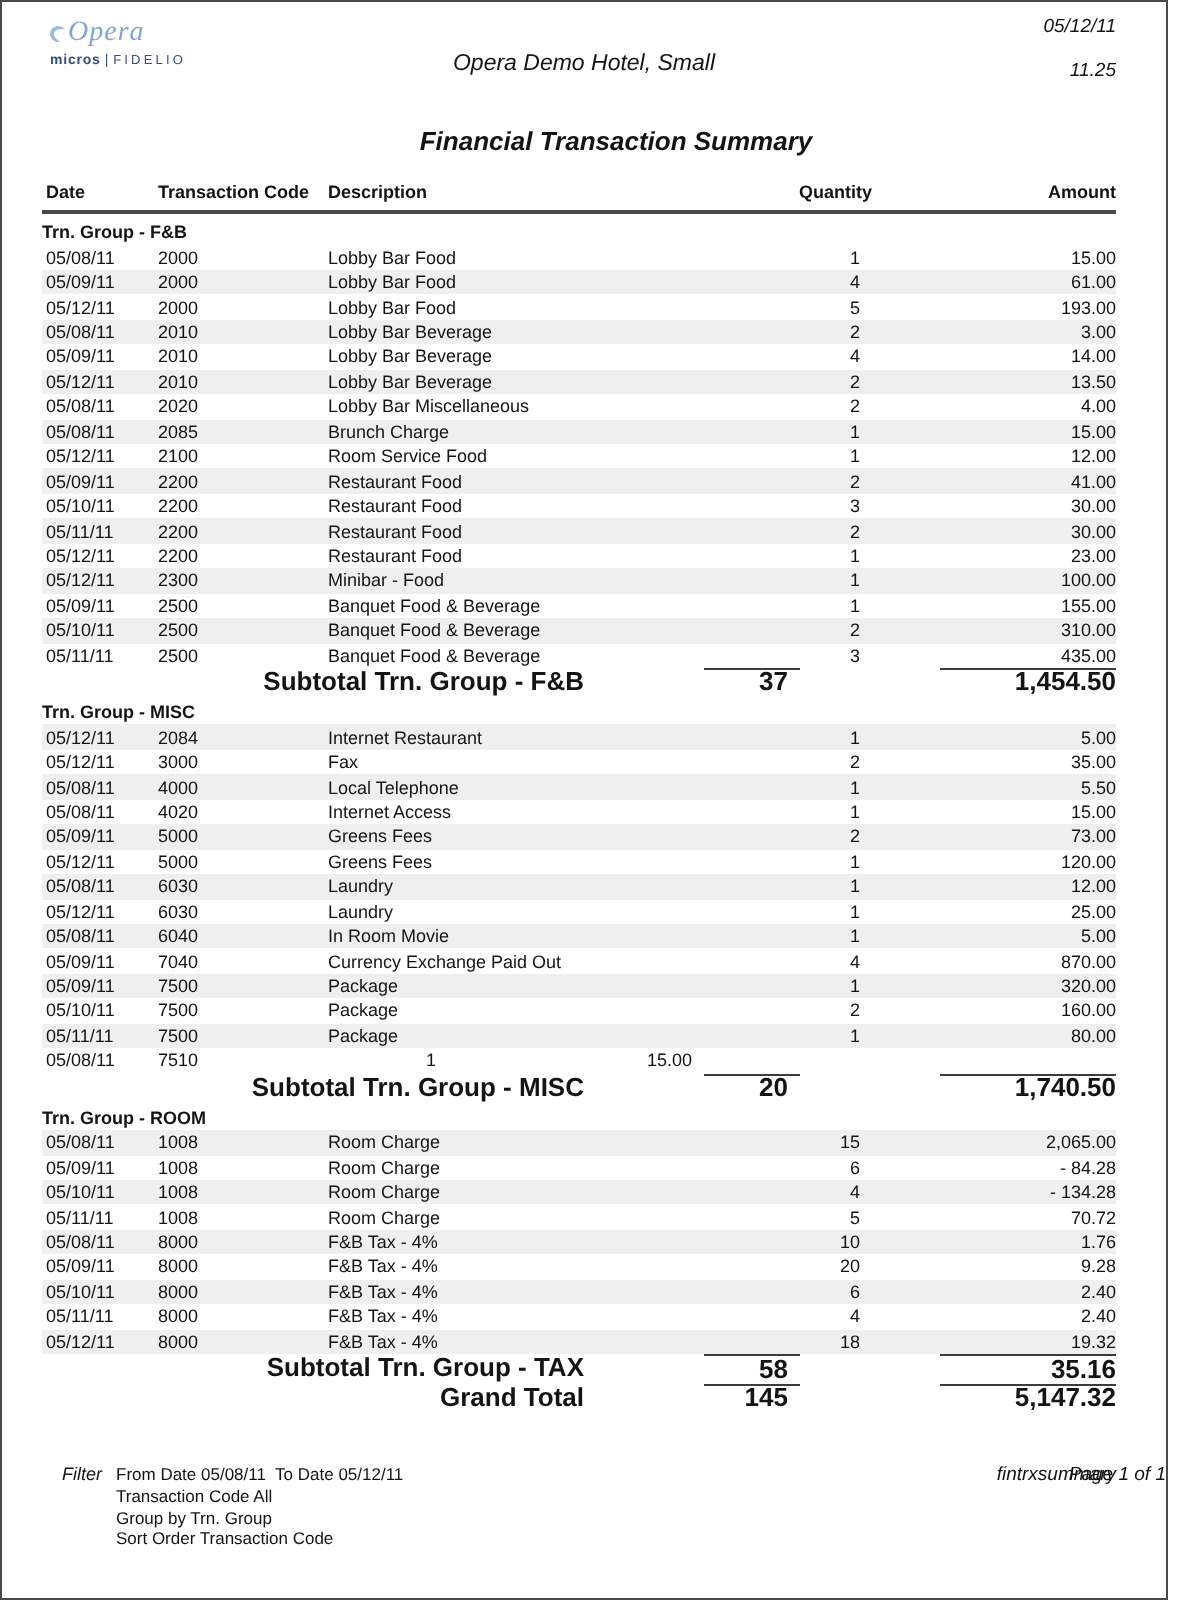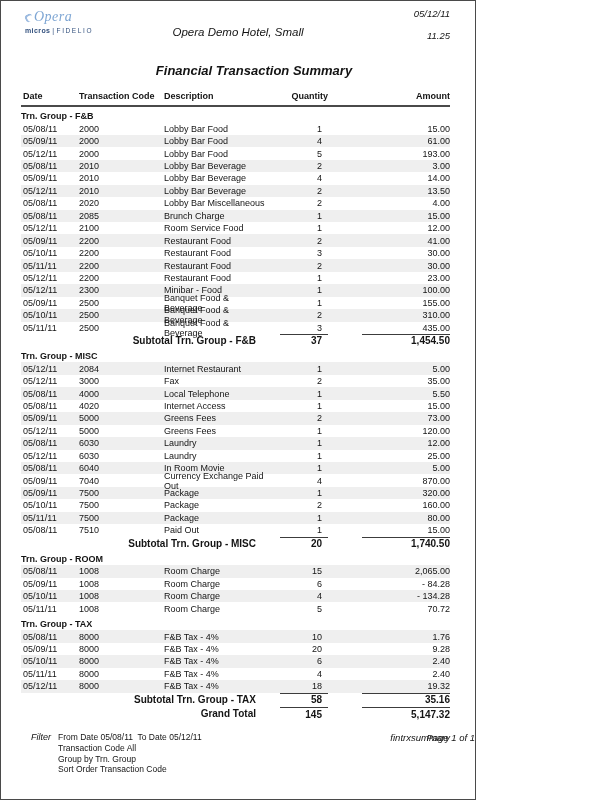--- a/index.html
+++ b/index.html
@@ -1,20 +1,20 @@
 <!DOCTYPE html>
 <html><head>
 <meta charset="utf-8">
 <style>
   * { box-sizing: border-box; margin: 0; padding: 0; }
   html,body { background:#fff; }
   body { font-family: "Liberation Sans", sans-serif; color:#141414; }
   .page {
     position: relative;
-    width: 476px; height: 800px;
+    width: 584px; height: 800px;
     border: 1px solid #4a4a4a;
     background: #fff;
     overflow: hidden;
     --stripe:#efefef; --rule:#4a4a4a;
   }
   
   .logo { position:absolute; left:24px; top:9px; line-height:1; }
   .logo-opera { font-family:"Liberation Serif", serif; font-style:italic; font-size:14px; color:#7ea6d4; letter-spacing:.5px; }
   .swoosh { display:inline-block; width:8px; height:8px; border-left:2px solid #9dbbe0; border-top:2px solid #9dbbe0; border-radius:50%; transform:rotate(-25deg); margin-right:1px; vertical-align:middle; }
   .logo-micros { margin-top:3px; font-size:7px; font-weight:bold; color:#33517e; letter-spacing:.4px; }
@@ -29,21 +29,21 @@
   .thead { display:flex; margin-top:13px; padding-bottom:4px; border-bottom:2px solid var(--rule); font-size:9px;font-weight:bold; }
   .c-date { width:58px; padding-left:2px; }
   .c-code { width:85px; }
   .c-desc { flex:1; }
   .c-qty  { width:60px; text-align:right; }
   .c-amt  { width:122px; text-align:right; }
   .group-header { font-weight:bold; font-size:9px; height:12.5px; margin-top:3px; display:flex; align-items:center; }
   .row { display:flex; height:12.45px; align-items:center; font-size:9px; }
   .row.stripe { background:var(--stripe); }
   .row .c-qty { padding-right:6px; }
-  .row-total { display:flex; font-size:10px; font-weight:bold; height:13px; margin-bottom:1.5px; align-items:stretch; }
+  .row-total { display:flex; font-size:13px; font-weight:bold; height:13px; margin-bottom:1.5px; align-items:stretch;gap:36px; }
   .rt-label { flex:1; text-align:right; padding-right:24px; display:flex; align-items:center; justify-content:flex-end; }
   .rt-qty { width:48px; border-top:1px solid #3c3c3c; padding-right:6px; display:flex; align-items:center; justify-content:flex-end; }
   .rt-amt { width:88px; margin-left:34px; border-top:1px solid #3c3c3c; display:flex; align-items:center; justify-content:flex-end; }
   
   .footer { position:absolute; left:0; right:0; top:731px; height:50px; font-size:8.5px; }
   .f-label { position:absolute; left:30px; top:0; font-size:9px; font-style:italic;text-align:right; }
   .f-lines { position:absolute; left:57px; top:0; line-height:10.8px; }
   .f-lines div { white-space:pre-wrap; }
   .f-page { position:absolute; left:0; right:0; top:0; text-align:right; font-size:9.5px; font-style:italic; }
   .f-code { position:absolute; right:25px; top:0; font-size:9.5px; font-style:italic; }
@@ -286,21 +286,20 @@
         <div class="row stripe">
           <div class="c-date">05/11/11</div>
           <div class="c-code">7500</div>
           <div class="c-desc">Package</div>
           <div class="c-qty">1</div>
           <div class="c-amt">80.00</div>
         </div>
         <div class="row">
           <div class="c-date">05/08/11</div>
           <div class="c-code">7510</div>
-          <div class="c-desc">Paid Out</div>
           <div class="c-qty">1</div>
           <div class="c-amt">15.00</div>
         </div>
         <div class="row-total">
           <div class="rt-label">Subtotal Trn. Group - MISC</div>
           <div class="rt-qty">20</div>
           <div class="rt-amt">1,740.50</div>
         </div>
         <div class="group-header">Trn. Group - ROOM</div>
         <div class="row stripe">
@@ -324,21 +323,20 @@
           <div class="c-qty">4</div>
           <div class="c-amt">- 134.28</div>
         </div>
         <div class="row">
           <div class="c-date">05/11/11</div>
           <div class="c-code">1008</div>
           <div class="c-desc">Room Charge</div>
           <div class="c-qty">5</div>
           <div class="c-amt">70.72</div>
         </div>
-        <div class="group-header">Trn. Group - TAX</div>
         <div class="row stripe">
           <div class="c-date">05/08/11</div>
           <div class="c-code">8000</div>
           <div class="c-desc">F&amp;B Tax - 4%</div>
           <div class="c-qty">10</div>
           <div class="c-amt">1.76</div>
         </div>
         <div class="row">
           <div class="c-date">05/09/11</div>
           <div class="c-code">8000</div>

